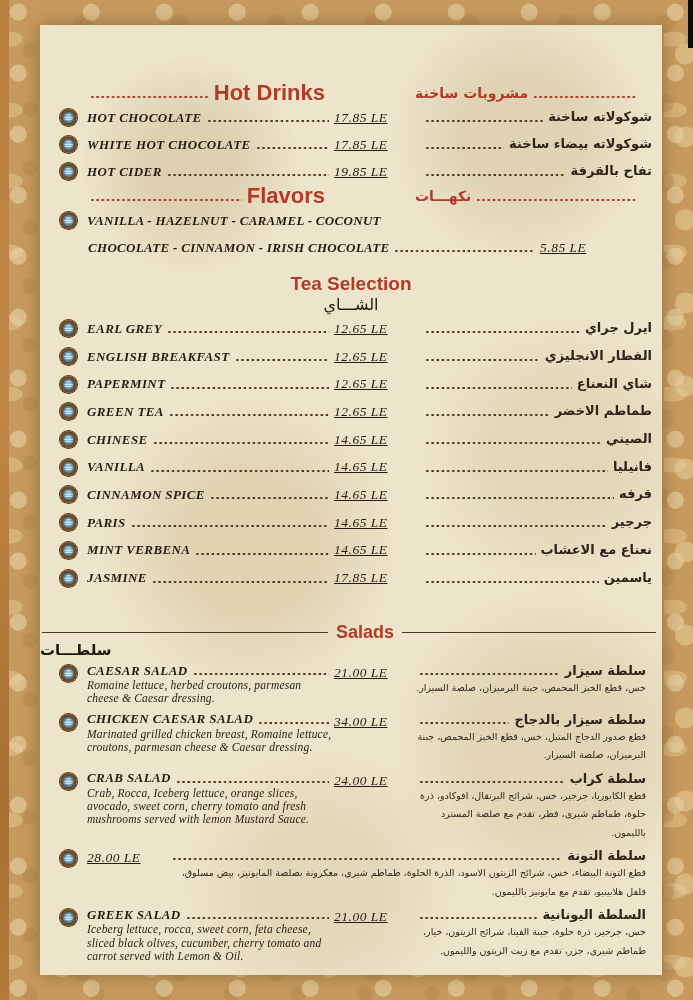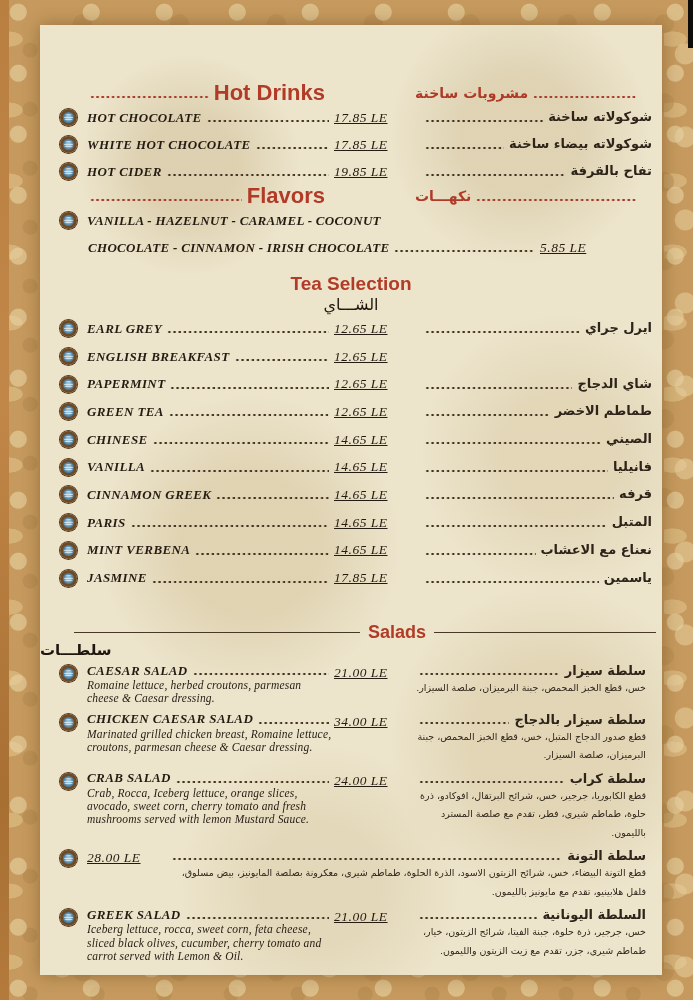--- a/index.html
+++ b/index.html
@@ -63,21 +63,21 @@
   .flavor-row{display:flex;align-items:center;height:27px;padding-left:20px;padding-right:42px;}
   .flavor-row.noicon{padding-left:48px;}
   .flavor-text{font-style:italic;font-weight:700;font-size:13px;letter-spacing:.3px;color:#241b12;white-space:nowrap;}
 
   .center-title{text-align:center;color:#b23b28;font-family:"Liberation Sans",sans-serif;
     font-weight:700;font-size:19px;line-height:22px;}
   .center-title-ar{text-align:center;font-family:"DejaVu Sans",sans-serif;font-weight:400;
     font-size:16px;line-height:20px;color:#1f170e;}
   .tea-rows{margin-top:0;}
 
-  .salads-hdr{display:flex;align-items:center;height:16px;padding:0 6px 0 2px;margin-left:32px;}
+  .salads-hdr{display:flex;align-items:center;height:16px;padding:0 6px 0 2px;}
   .rule{height:1px;background:#473827;}
   .rule.l{flex:0 0 286px;}
   .rule.r{flex:1;}
   .salads-hdr .hdr-title{margin:0 8px;font-size:18px;}
   .salads-ar-title{font-family:"DejaVu Sans",sans-serif;font-weight:700;
     font-size:15px;line-height:20px;color:#1f170e;}
   .salad-rows{margin-top:2px;}
 
   .salad-row{display:flex;align-items:flex-start;padding:0 16px 0 20px;margin-bottom:5px;}
   .salad-row .badge{margin-top:3px;}
@@ -188,31 +188,35 @@
     </span>
   </div>
 
   <div class="item-row">
     <span class="badge"></span>
     <span class="en-cell">
       <span class="en-name">ENGLISH BREAKFAST</span>
       <span class="dots"></span>
     </span>
     <span class="price">12.65 LE</span>
+    <span class="ar-cell" dir="rtl">
+      <span class="ar-name">الفطار الانجليزي</span>
+      <span class="dots"></span>
+    </span>
   </div>
 
   <div class="item-row">
     <span class="badge"></span>
     <span class="en-cell">
       <span class="en-name">PAPERMINT</span>
       <span class="dots"></span>
     </span>
     <span class="price">12.65 LE</span>
     <span class="ar-cell" dir="rtl">
-      <span class="ar-name">شاي الدجاج</span>
+      <span class="ar-name">شاي النعناع</span>
       <span class="dots"></span>
     </span>
   </div>
 
   <div class="item-row">
     <span class="badge"></span>
     <span class="en-cell">
       <span class="en-name">GREEN TEA</span>
       <span class="dots"></span>
     </span>
@@ -245,39 +249,39 @@
     <span class="price">14.65 LE</span>
     <span class="ar-cell" dir="rtl">
       <span class="ar-name">فانيليا</span>
       <span class="dots"></span>
     </span>
   </div>
 
   <div class="item-row">
     <span class="badge"></span>
     <span class="en-cell">
-      <span class="en-name">CINNAMON GREEK</span>
+      <span class="en-name">CINNAMON SPICE</span>
       <span class="dots"></span>
     </span>
     <span class="price">14.65 LE</span>
     <span class="ar-cell" dir="rtl">
       <span class="ar-name">قرفه</span>
       <span class="dots"></span>
     </span>
   </div>
 
   <div class="item-row">
     <span class="badge"></span>
     <span class="en-cell">
       <span class="en-name">PARIS</span>
       <span class="dots"></span>
     </span>
     <span class="price">14.65 LE</span>
     <span class="ar-cell" dir="rtl">
-      <span class="ar-name">المتبل</span>
+      <span class="ar-name">جرجير</span>
       <span class="dots"></span>
     </span>
   </div>
 
   <div class="item-row">
     <span class="badge"></span>
     <span class="en-cell">
       <span class="en-name">MINT VERBENA</span>
       <span class="dots"></span>
     </span>

